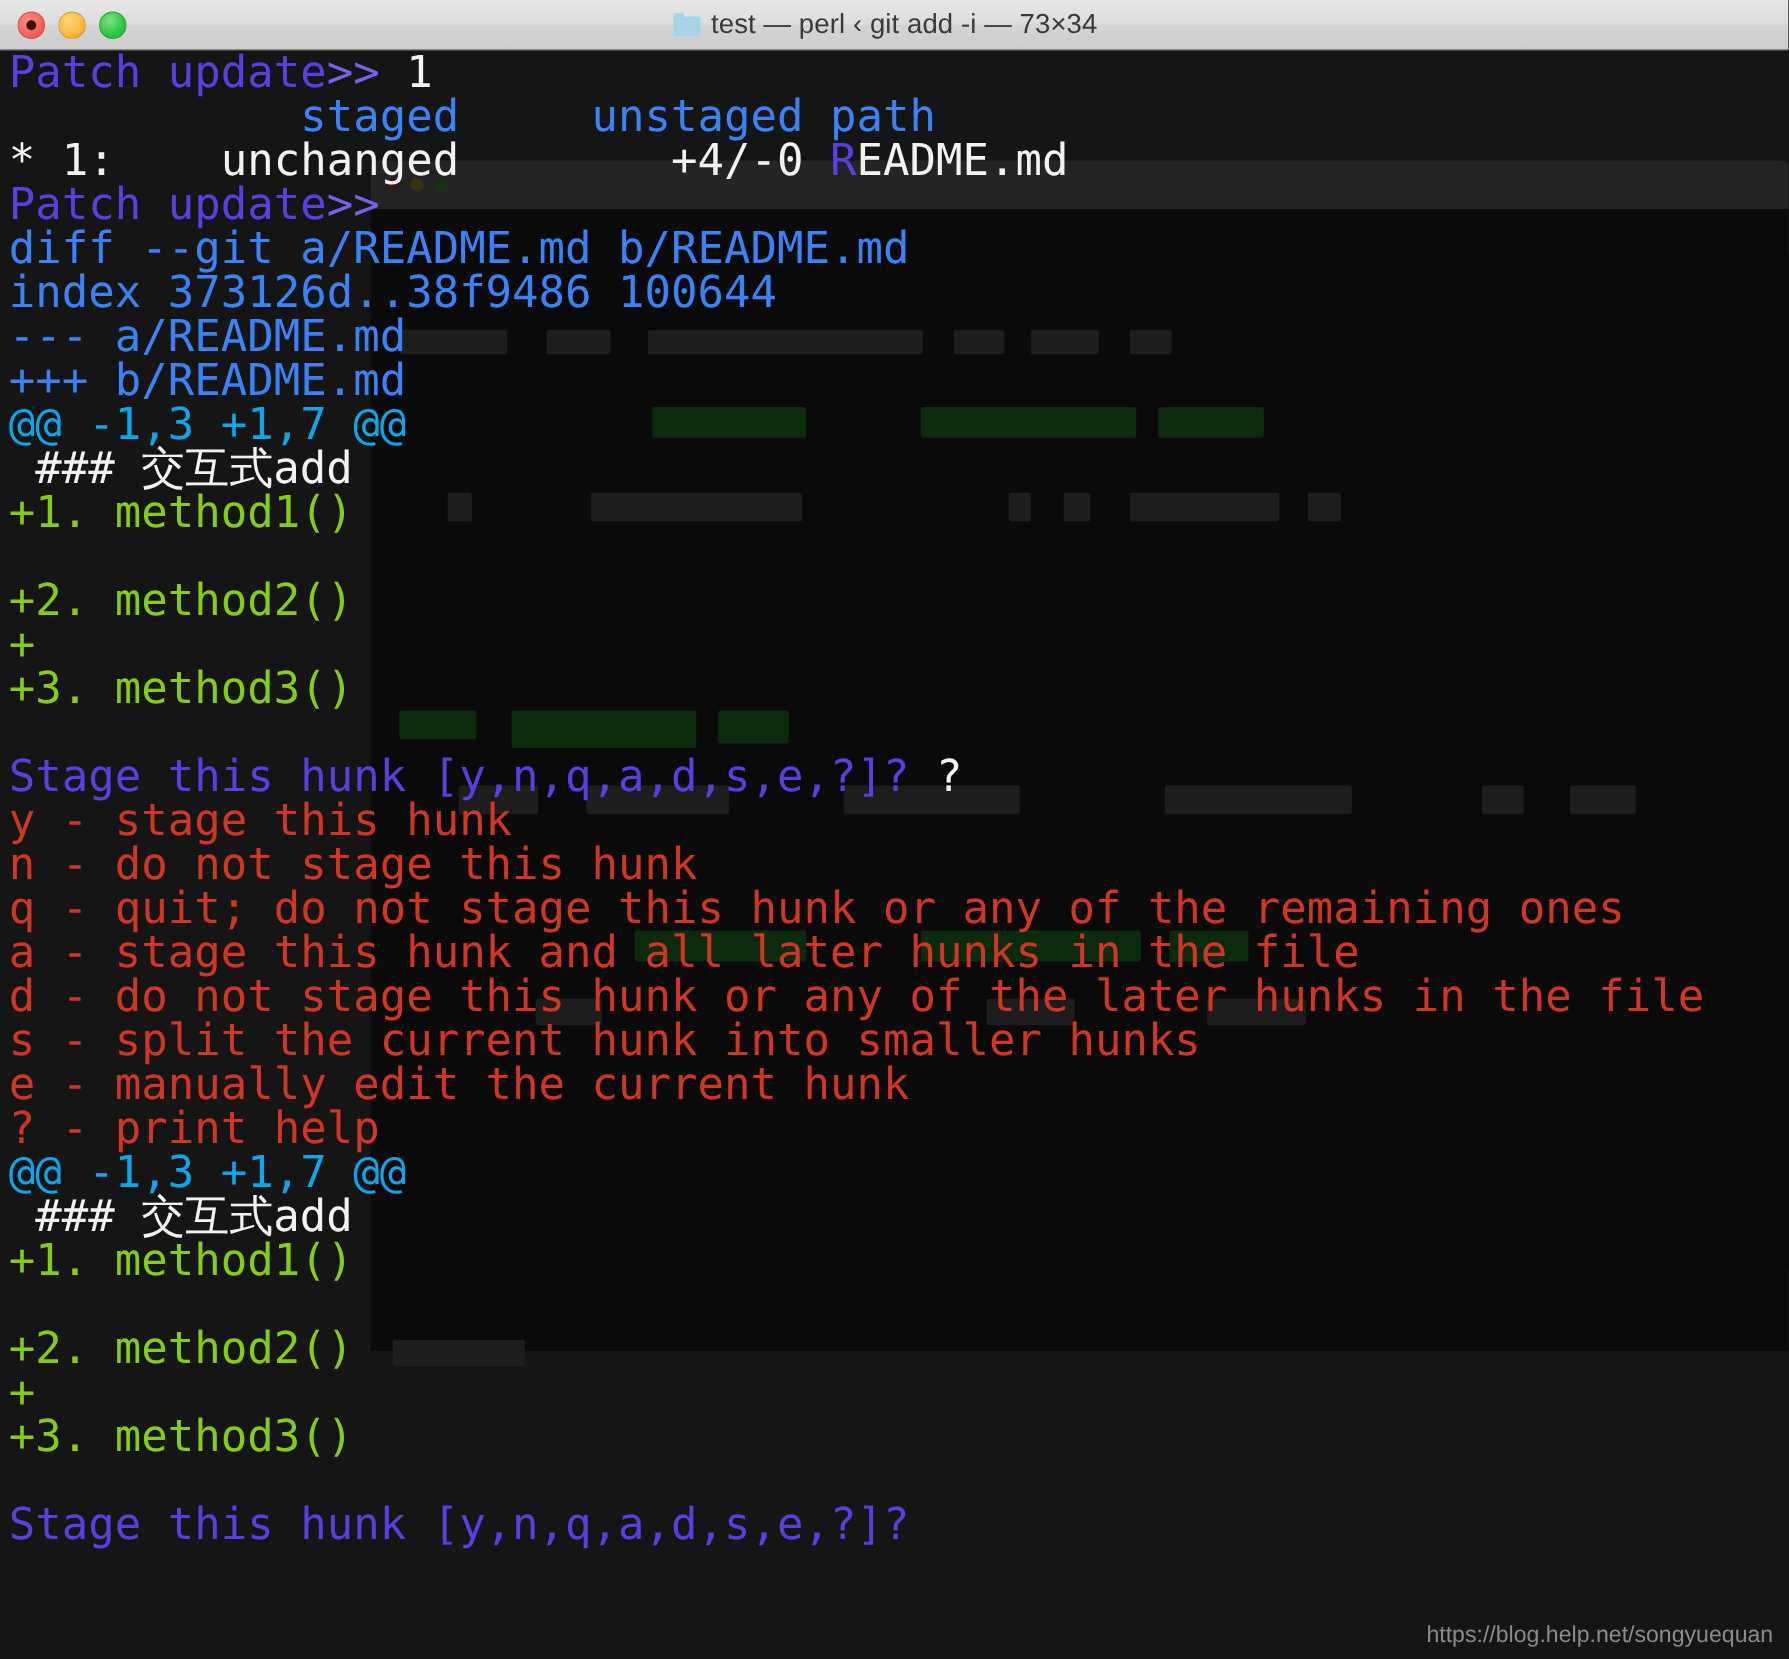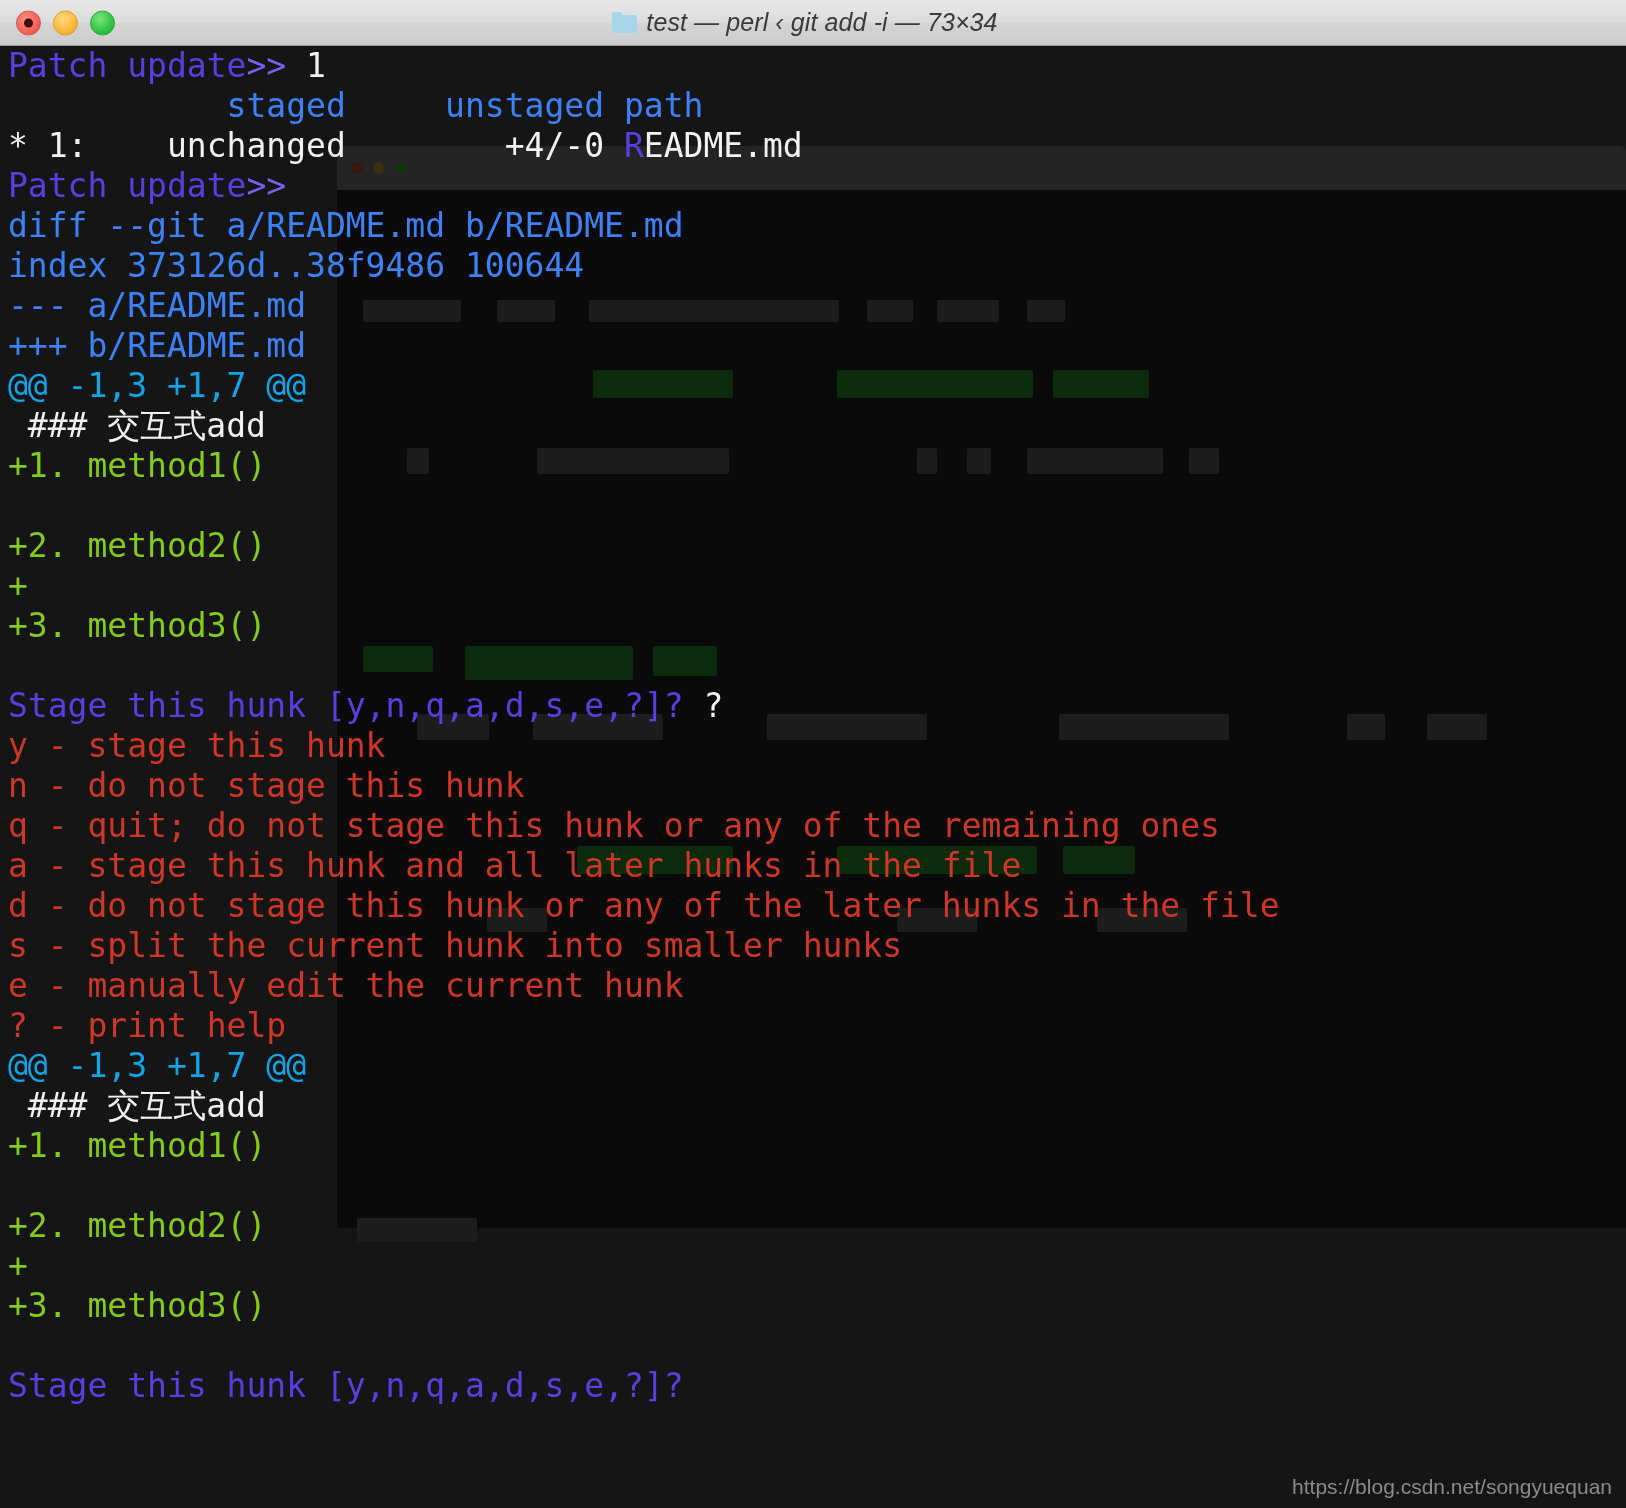--- a/index.html
+++ b/index.html
@@ -61,21 +61,20 @@
   }
 
   #title-center {
     position: absolute;
     left: 0; right: 16px;
     display: flex;
     align-items: center;
     justify-content: center;
     gap: 9px;
     pointer-events: none;
-    font-style: italic;
   }
   #folder-icon { width: 25px; height: 21px; position: relative; display:inline-block; }
   #folder-icon .tab {
     position: absolute; left: 0; top: 0;
     width: 10px; height: 4px;
     background: #a8d4ea;
     border-radius: 2px 2px 0 0;
   }
   #folder-icon .body {
     position: absolute; left: 0; top: 3px;
@@ -130,21 +129,21 @@
   }
   #ghost-layer .g-grn { background: #0c2a0c; }
 
   #terminal-text {
     position: absolute;
     left: 8px;
     top: 0;
     width: 1618px;
     white-space: pre;
     font-family: "DejaVu Sans Mono", monospace;
-    font-size: 33px;
+    font-size: 40px;
     line-height: 40px;
     letter-spacing: 0px;
     z-index: 2;
   }
   .line { height: 40px; display: block; }
   .c-prompt { color: #5a3ee0; }
   .c-promptsym { color: #7a5ff0; }
   .c-white { color: #f2f2f2; }
   .c-green { color: #3b82f6; }
   .c-diffadd { color: #84cc16; }
@@ -224,16 +223,16 @@
       <div class="g-txt g-grn" style="left:500px; top:728px; width:200px; height:28px;"></div>
       <div class="g-txt g-grn" style="left:726px; top:728px; width:72px;  height:28px;"></div>
       <div class="g-txt" style="left:150px; top:790px; width:60px;  height:24px;"></div>
       <div class="g-txt" style="left:560px; top:790px; width:80px;  height:24px;"></div>
       <div class="g-txt" style="left:760px; top:790px; width:90px;  height:24px;"></div>
       <div class="g-txt" style="left:20px;  top:1100px;width:120px; height:24px;"></div>
     </div>
 
     <div id="terminal-text"><span class="line"><span class="c-prompt">Patch update</span><span class="c-promptsym">&gt;&gt;</span><span class="c-white"> 1</span></span><span class="line"><span class="c-green">           staged     unstaged path</span></span><span class="line"><span class="c-white">* 1:    unchanged        +4/-0 </span><span class="c-purple">R</span><span class="c-white">EADME.md</span></span><span class="line"><span class="c-prompt">Patch update</span><span class="c-promptsym">&gt;&gt;</span></span><span class="line"><span class="c-green">diff --git a/README.md b/README.md</span></span><span class="line"><span class="c-green">index 373126d..38f9486 100644</span></span><span class="line"><span class="c-green">--- a/README.md</span></span><span class="line"><span class="c-green">+++ b/README.md</span></span><span class="line"><span class="c-cyan">@@ -1,3 +1,7 @@</span></span><span class="line"><span class="c-white"> ### 交互式add</span></span><span class="line"><span class="c-diffadd">+1. method1()</span></span><span class="line"><span class="c-white"></span></span><span class="line"><span class="c-diffadd">+2. method2()</span></span><span class="line"><span class="c-diffadd">+</span></span><span class="line"><span class="c-diffadd">+3. method3()</span></span><span class="line"><span class="c-white"></span></span><span class="line"><span class="c-purple">Stage this hunk [y,n,q,a,d,s,e,?]? </span><span class="c-white">?</span></span><span class="line"><span class="c-red">y - stage this hunk</span></span><span class="line"><span class="c-red">n - do not stage this hunk</span></span><span class="line"><span class="c-red">q - quit; do not stage this hunk or any of the remaining ones</span></span><span class="line"><span class="c-red">a - stage this hunk and all later hunks in the file</span></span><span class="line"><span class="c-red">d - do not stage this hunk or any of the later hunks in the file</span></span><span class="line"><span class="c-red">s - split the current hunk into smaller hunks</span></span><span class="line"><span class="c-red">e - manually edit the current hunk</span></span><span class="line"><span class="c-red">? - print help</span></span><span class="line"><span class="c-cyan">@@ -1,3 +1,7 @@</span></span><span class="line"><span class="c-white"> ### 交互式add</span></span><span class="line"><span class="c-diffadd">+1. method1()</span></span><span class="line"><span class="c-white"></span></span><span class="line"><span class="c-diffadd">+2. method2()</span></span><span class="line"><span class="c-diffadd">+</span></span><span class="line"><span class="c-diffadd">+3. method3()</span></span><span class="line"><span class="c-white"></span></span><span class="line"><span class="c-purple">Stage this hunk [y,n,q,a,d,s,e,?]?</span></span></div>
 
-    <div id="watermark">https://blog.csdn.net/songyuequan</div>
+    <div id="watermark">https://blog.help.net/songyuequan</div>
   </div>
 
 </div>
 
 </body></html>

